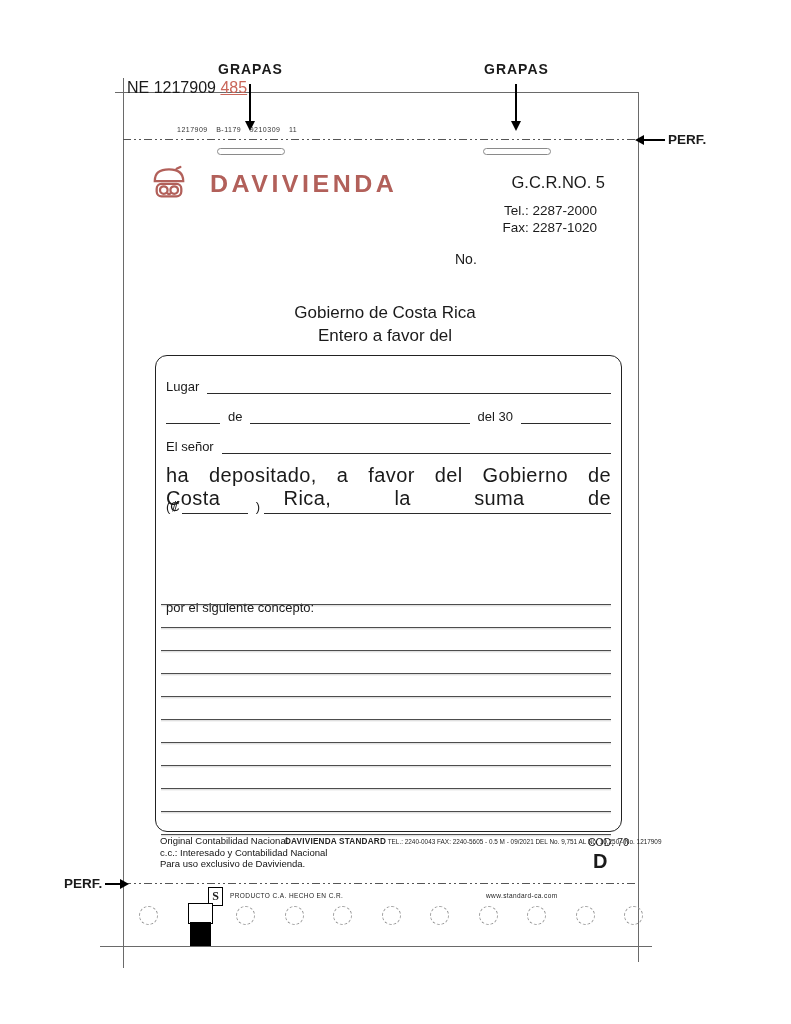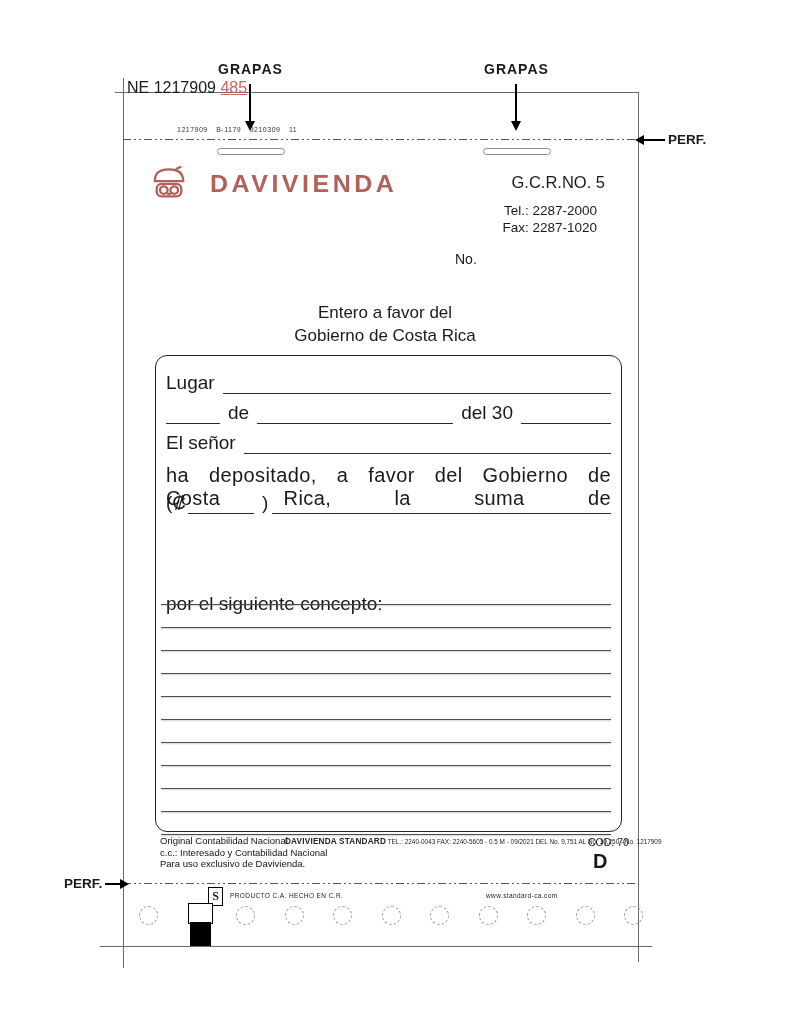--- a/index.html
+++ b/index.html
@@ -46,21 +46,21 @@
 
   .gcr{position:absolute;font-size:16.5px;text-align:right;}
   .telfax{position:absolute;font-size:13.5px;line-height:17px;text-align:right;}
   .no-label{position:absolute;font-size:14px;}
   .title{position:absolute;font-size:17px;line-height:23px;text-align:center;}
 
   
   .formbox{position:absolute;left:155px;top:355px;width:465px;height:475px;
     border:1.4px solid #222;border-radius:12px;background:#fff;}
   .frow{position:absolute;left:10px;width:445px;display:flex;align-items:flex-end;
-    font-size:19px;white-space:nowrap;}
+    font-size:13px;white-space:nowrap;}
   .fl{border-bottom:1.2px solid #2b2b2b;height:17px;}
   .grow{flex:1;}
   .lbl{padding:0 0 0 0;}
   .ml{margin-left:8px;} .mr{margin-right:8px;}
   .justify-line{position:absolute;left:10px;width:445px;font-size:20px;
     text-align:justify;text-align-last:justify;letter-spacing:.4px;word-spacing:5px;white-space:normal;}
   .concept-lines{position:absolute;left:5px;top:226px;width:450px;}
   .cline{height:22px;border-bottom:1.8px solid #4d4d4d;box-shadow:0 1.4px 0 rgba(0,0,0,.12);}
 
   
@@ -124,22 +124,22 @@
   </div>
 
   <div class="gcr" style="left:470px;top:136px;width:135px;margin-top:37px;">G.C.R.NO. 5</div>
   <div class="telfax" style="left:450px;top:202px;width:147px;">
     <div>Tel.: 2287-2000</div>
     <div>Fax: 2287-1020</div>
   </div>
   <div class="no-label" style="left:455px;top:251px;">No.</div>
 
   <div class="title" style="left:240px;top:301px;width:290px;">
+    <div>Gobierno de Costa Rica</div>
     <div>Entero a favor del</div>
-    <div>Gobierno de Costa Rica</div>
   </div>
 
   <div class="formbox">
 
     <div class="frow" style="top:374px;height:19px;top:19px;">
       <span class="lbl">Lugar</span>
       <span class="fl grow ml"></span>
     </div>
 
     <div class="frow" style="top:49px;height:19px;">

